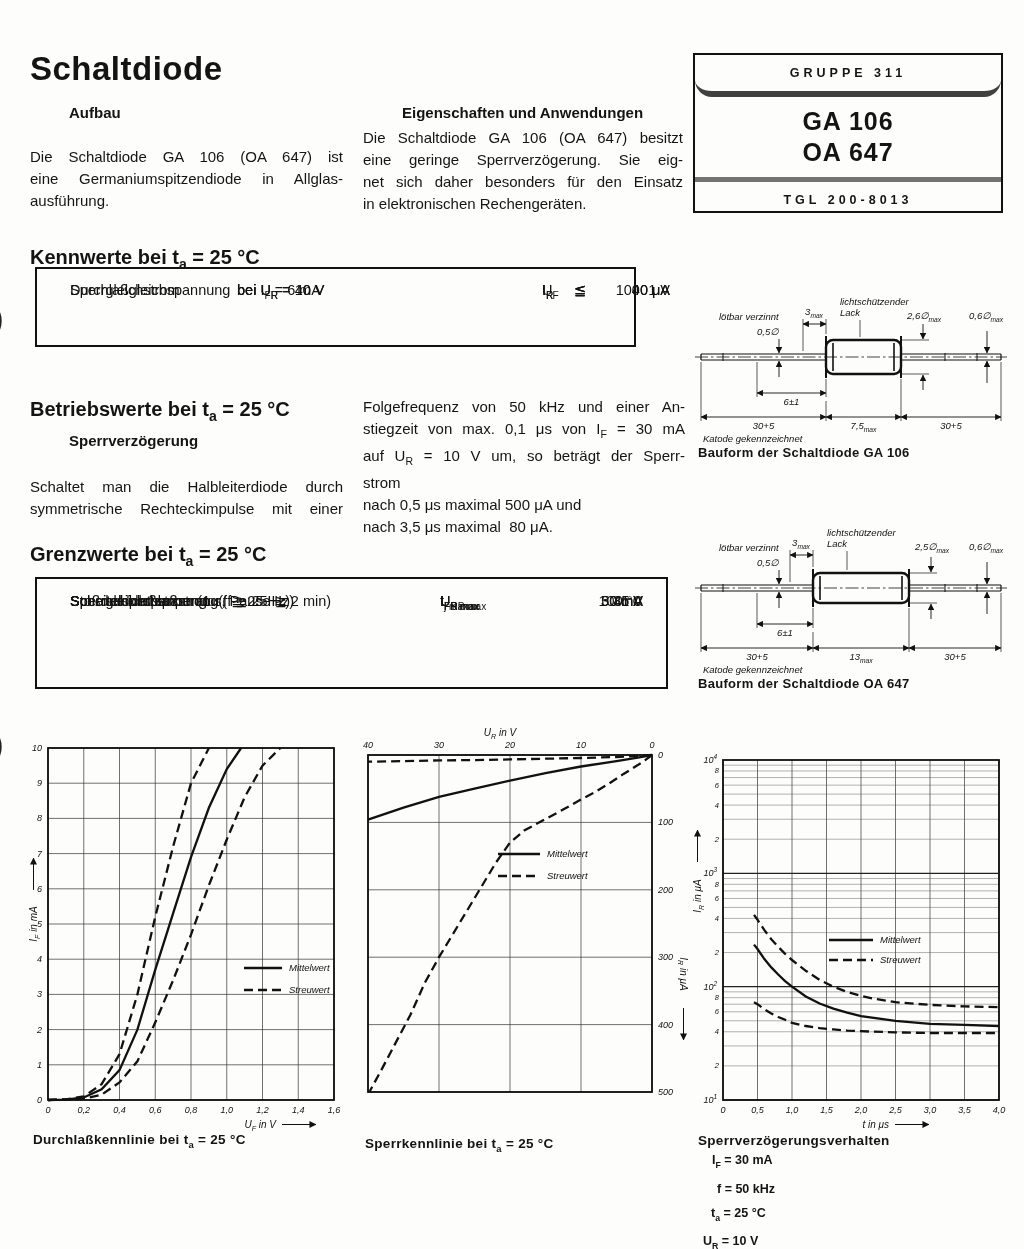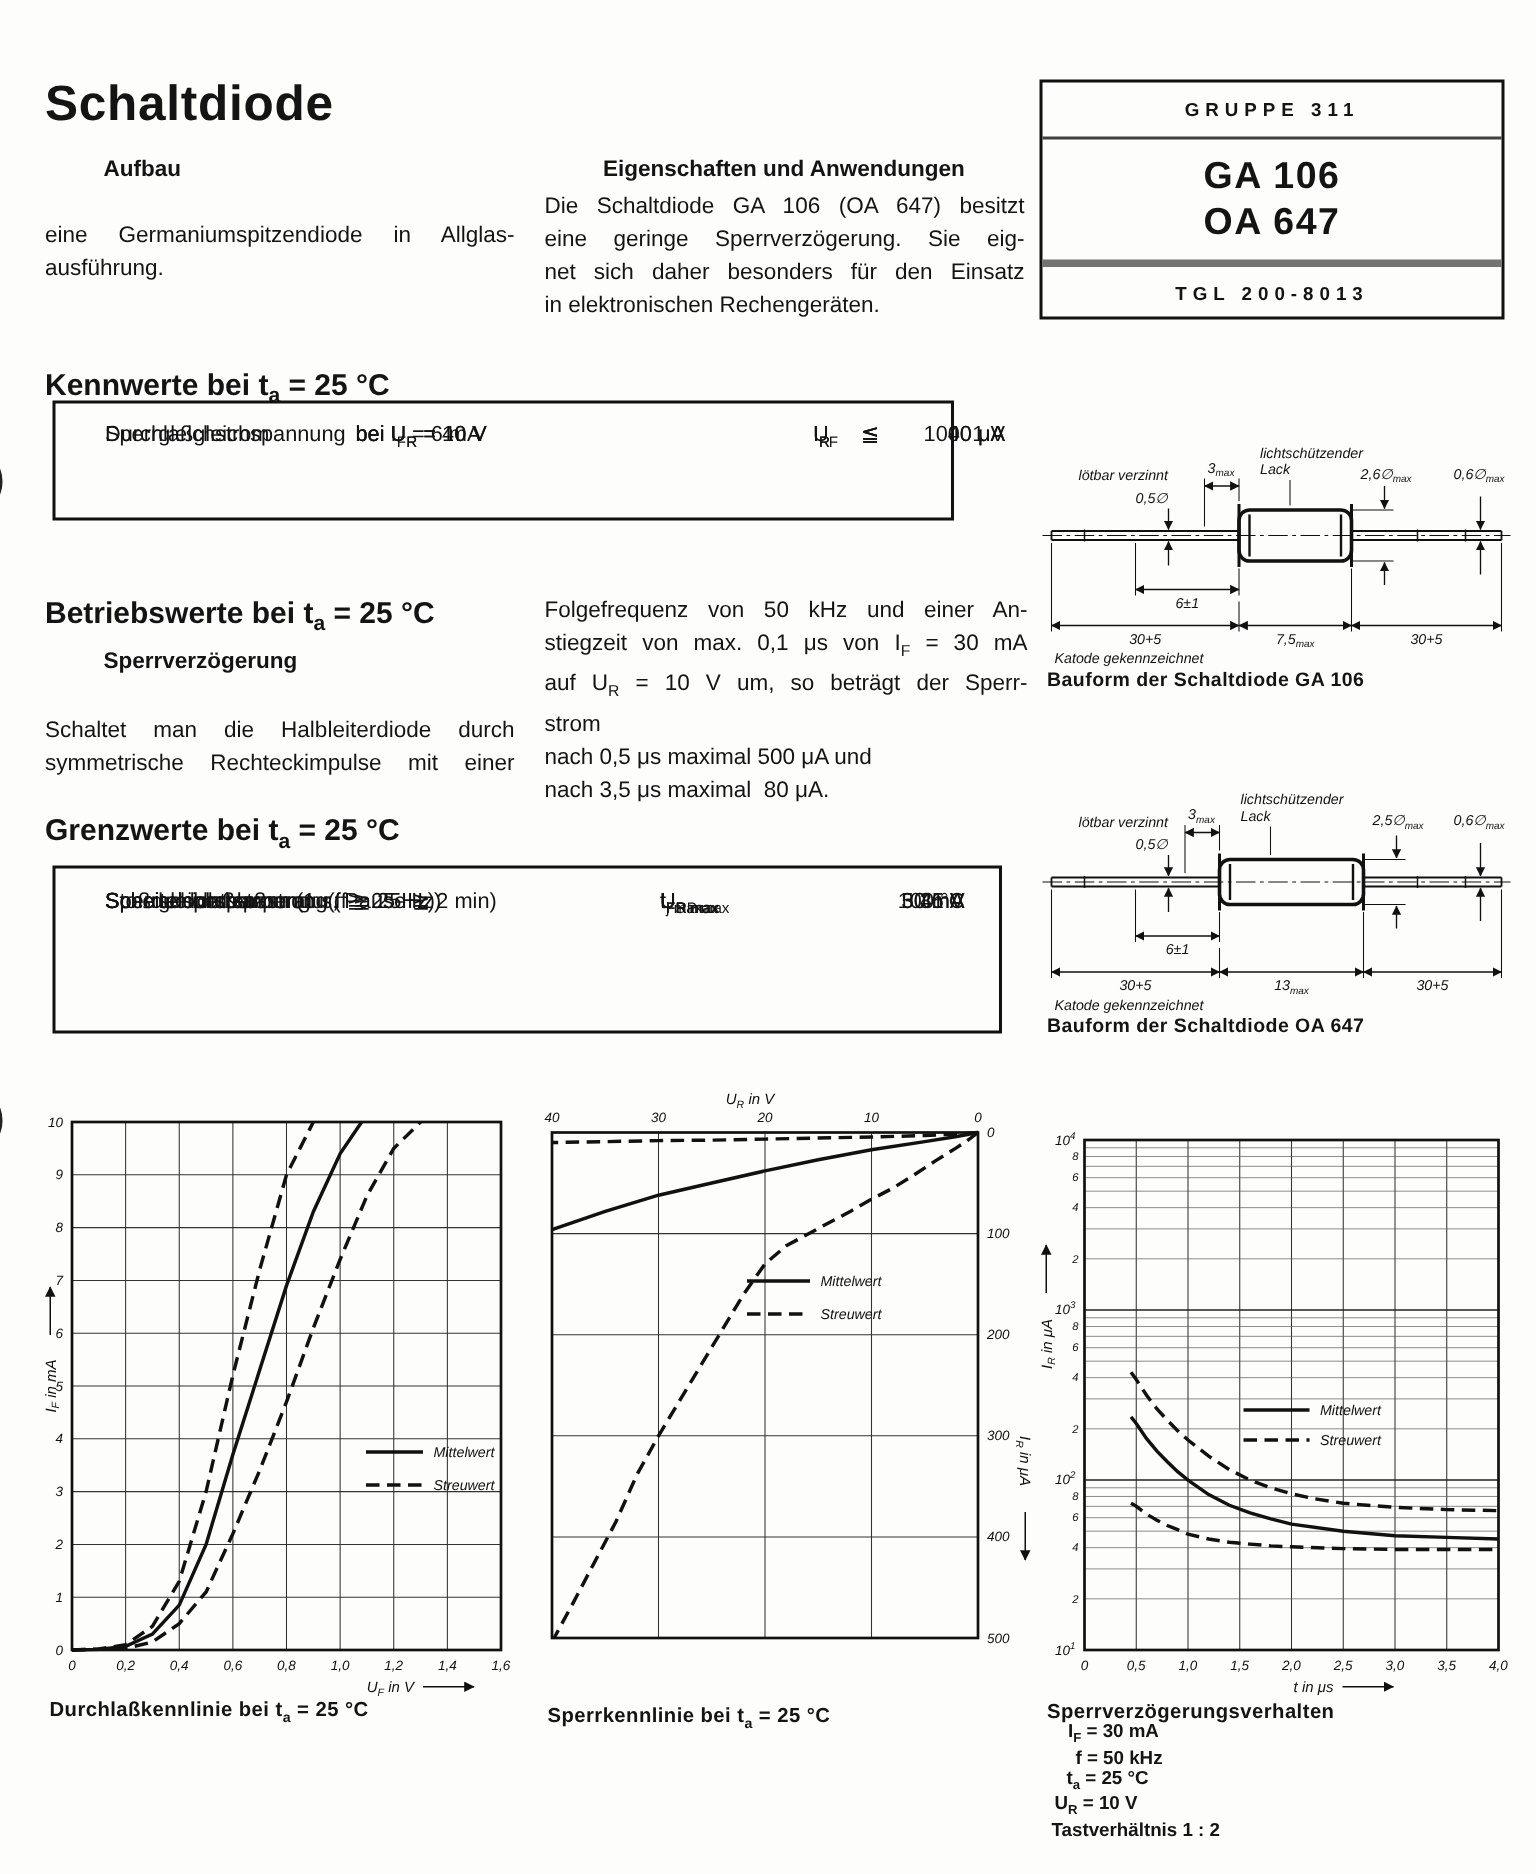--- a/index.html
+++ b/index.html
@@ -8,41 +8,41 @@
   .abs{position:absolute;}
   h1.title{font-size:33px;font-weight:bold;letter-spacing:.5px;margin:0;}
   .h2{font-size:20px;font-weight:bold;}
   .h3{font-size:15px;font-weight:bold;margin-left:39px;}
   .para{font-size:15px;line-height:22px;}
   .jl{text-align:justify;text-align-last:justify;}
   sub{font-size:70%;}
   
   .hbox{left:693px;top:53px;width:310px;height:160px;border:2px solid #111;box-sizing:border-box;}
   .hbox .row1,.hbox .row3{font-size:12.5px;font-weight:bold;letter-spacing:4px;text-align:center;}
-  .hbox .row1{line-height:36px;height:36px;border-bottom:2px solid #404040;}
+  .hbox .row1{line-height:36px;height:36px;border-bottom:6px solid #404040;border-radius:17px;}
   .hbox .row2{height:80px;display:flex;flex-direction:column;justify-content:center;align-items:center;
               font-size:25px;font-weight:bold;line-height:31px;letter-spacing:1px;}
   .hbox .row3{line-height:37px;height:38px;border-top:5px solid #737373;}
   
   .dtable{border:2px solid #111;box-sizing:border-box;font-size:14.5px;}
   .drow{position:relative;line-height:21px;}
   .drow span{position:absolute;white-space:nowrap;}
   .ktable{left:35px;top:267px;width:601px;height:80px;padding-top:11px;}
   .kname{left:33px;} .kcond{left:200px;} .ksym{left:505px;} .krel{left:537px;}
   .kval{left:558px;width:75px;text-align:right;}
   .gtable{left:35px;top:577px;width:633px;height:112px;padding-top:13px;}
   .gtable .drow{line-height:19.5px;}
   .gname{left:33px;} .gsym{left:403px;} .gval{left:520px;width:86px;text-align:right;}
   
   .drawing{width:316px;}
   .dcap{font-size:13px;font-weight:bold;letter-spacing:.3px;}
   svg text{font-family:"Liberation Sans",sans-serif;}
   
   .chart-cap{font-size:13.5px;font-weight:bold;letter-spacing:.3px;}
-  .c3l{font-size:12.5px;font-weight:bold;line-height:13px;}
+  .c3l{font-size:12.5px;font-weight:bold;line-height:24px;}
   .margin-mark{font-size:32px;color:#222;left:-7px;}
 </style>
 </head>
 <body>
 
 <span class="abs margin-mark" style="top:300px">)</span>
 <span class="abs margin-mark" style="top:726px">)</span>
 
 <h1 class="abs title" style="left:30px;top:50px">Schaltdiode</h1>
 
@@ -50,20 +50,21 @@
   <div class="row1">GRUPPE 311</div>
   <div class="row2">
     <div>GA 106</div>
     <div>OA 647</div>
   </div>
   <div class="row3">TGL 200-8013</div>
 </div>
 
 <div class="abs h3" style="left:30px;top:104px">Aufbau</div>
 <div class="abs para" style="left:30px;top:146px;width:313px">
+  <div class="jl">Die Schaltdiode GA 106 (OA 647) ist</div>
   <div class="jl">eine Germaniumspitzendiode in Allglas-</div>
   <div>ausführung.</div>
 </div>
 
 <div class="abs h3" style="left:363px;top:104px">Eigenschaften und Anwendungen</div>
 <div class="abs para" style="left:363px;top:127px;width:320px">
   <div class="jl">Die Schaltdiode GA 106 (OA 647) besitzt</div>
   <div class="jl">eine geringe Sperrverzögerung. Sie eig-</div>
   <div class="jl">net sich daher besonders für den Einsatz</div>
   <div>in elektronischen Rechengeräten.</div>

